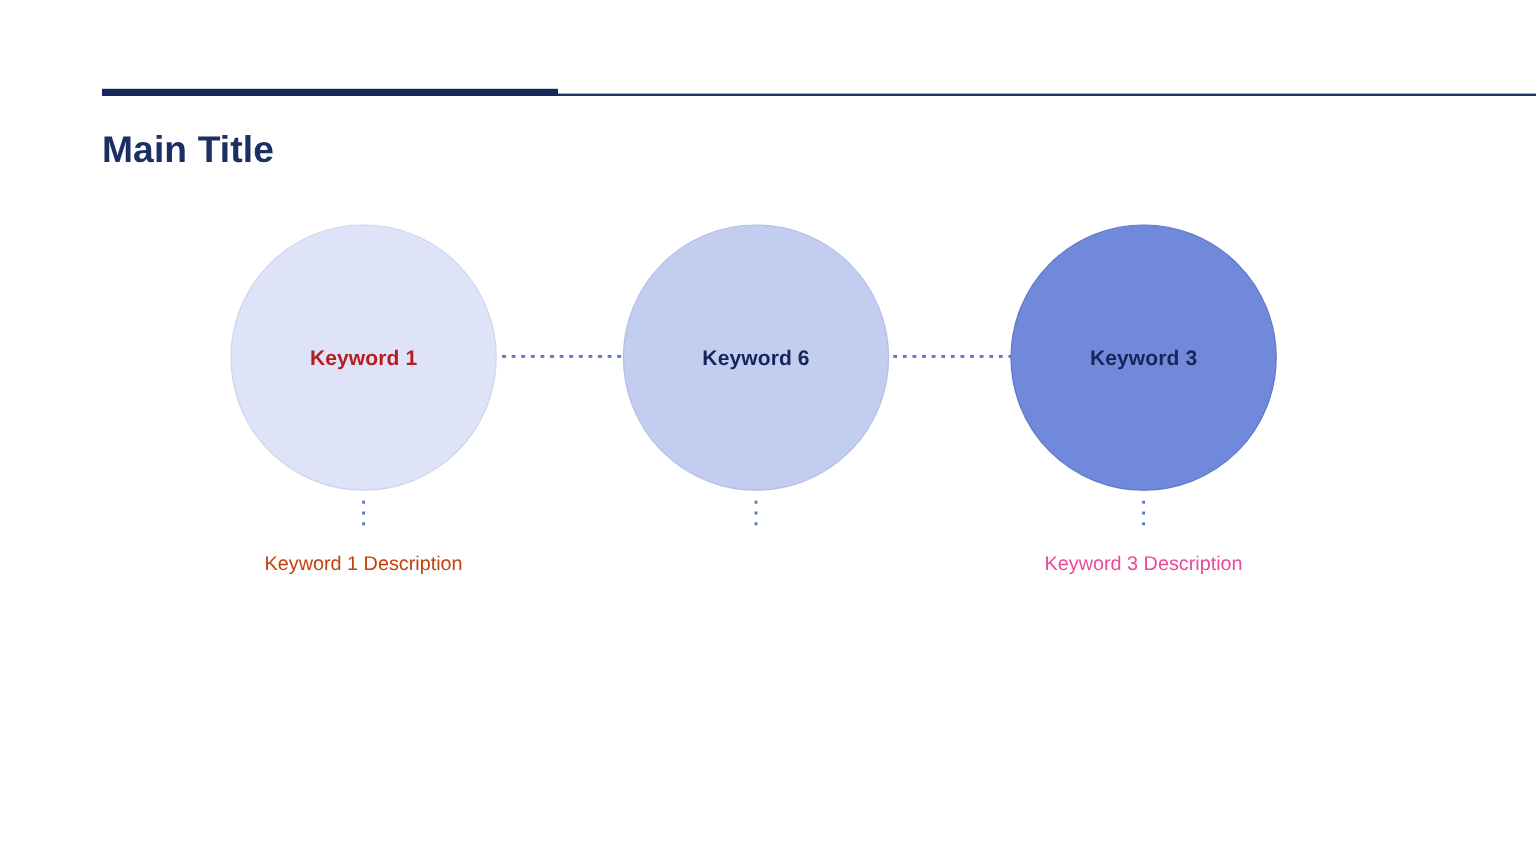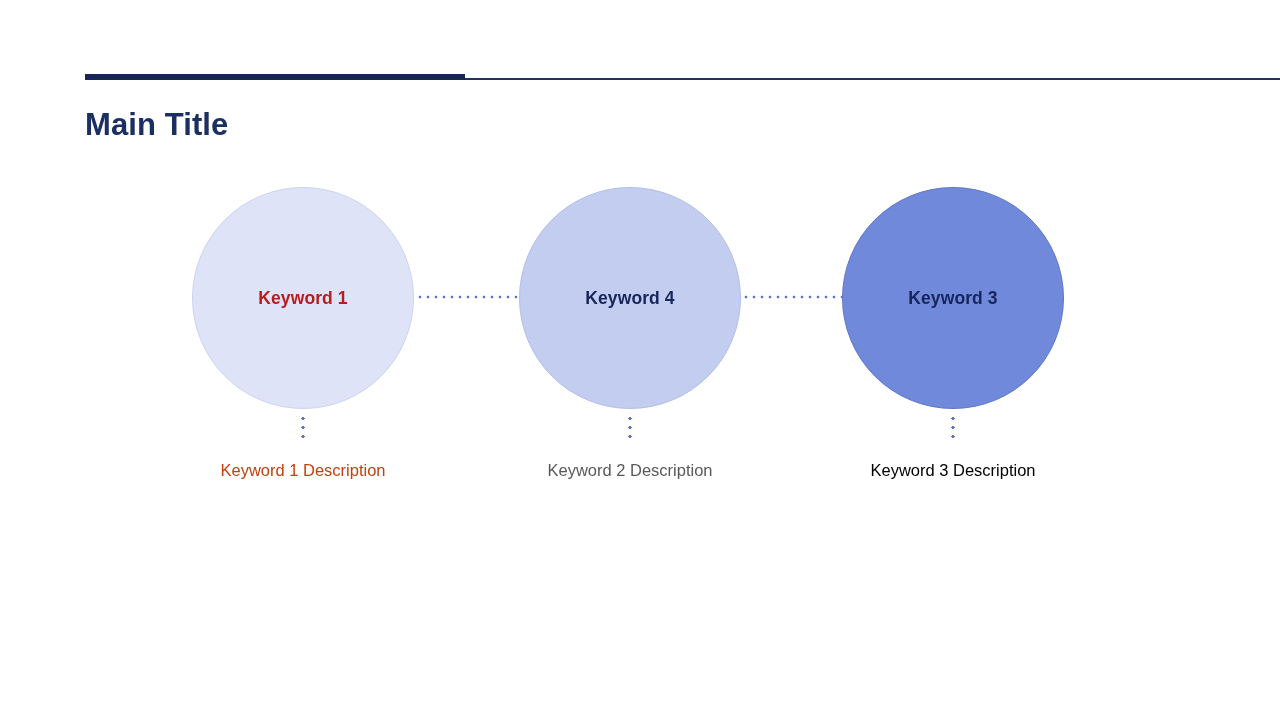--- a/index.html
+++ b/index.html
@@ -147,29 +147,28 @@
   <div class="nodes-layer">
 
     <div class="connector-h" id="connector-h-0" style="background-image: radial-gradient(circle, rgb(91, 118, 198) 1.5px, rgba(0, 0, 0, 0) 1.6px);"></div>
     <div class="connector-h" id="connector-h-1" style="background-image: radial-gradient(circle, rgb(91, 118, 198) 1.5px, rgba(0, 0, 0, 0) 1.6px);"></div>
 
     <div class="node" id="node-0" style="background: rgb(223, 227, 248); border-color: rgb(205, 212, 240);">
       <span class="node-label" style="color: #b91c1c;">Keyword 1</span>
     </div>
 
     <div class="node" id="node-1" style="background: rgb(194, 205, 239); border-color: rgb(178, 191, 232);">
-      <span class="node-label" style="color: rgb(22, 37, 90);">Keyword 4</span>
+      <span class="node-label" style="color: rgb(22, 37, 90);">Keyword 6</span>
     </div>
 
     <div class="node" id="node-2" style="background: rgb(113, 137, 219); border-color: rgb(96, 118, 201);">
       <span class="node-label" style="color: rgb(22, 37, 90);">Keyword 3</span>
     </div>
 
     <div class="connector-v" id="connector-v-0" style="background-image: radial-gradient(circle, rgb(91, 118, 198) 1.5px, rgba(0, 0, 0, 0) 1.6px);"></div>
     <div class="connector-v" id="connector-v-1" style="background-image: radial-gradient(circle, rgb(91, 118, 198) 1.5px, rgba(0, 0, 0, 0) 1.6px);"></div>
     <div class="connector-v" id="connector-v-2" style="background-image: radial-gradient(circle, rgb(91, 118, 198) 1.5px, rgba(0, 0, 0, 0) 1.6px);"></div>
 
     <div class="desc" id="desc-0" style="color: #c2410c;">Keyword 1 Description</div>
-    <div class="desc" id="desc-1" style="color: rgb(88, 89, 91);">Keyword 2 Description</div>
-    <div class="desc" id="desc-2" style="color: #000000;">Keyword 3 Description</div>
+    <div class="desc" id="desc-2" style="color: #ec4899;">Keyword 3 Description</div>
 
   </div>
 </div>
 
 </body></html>

